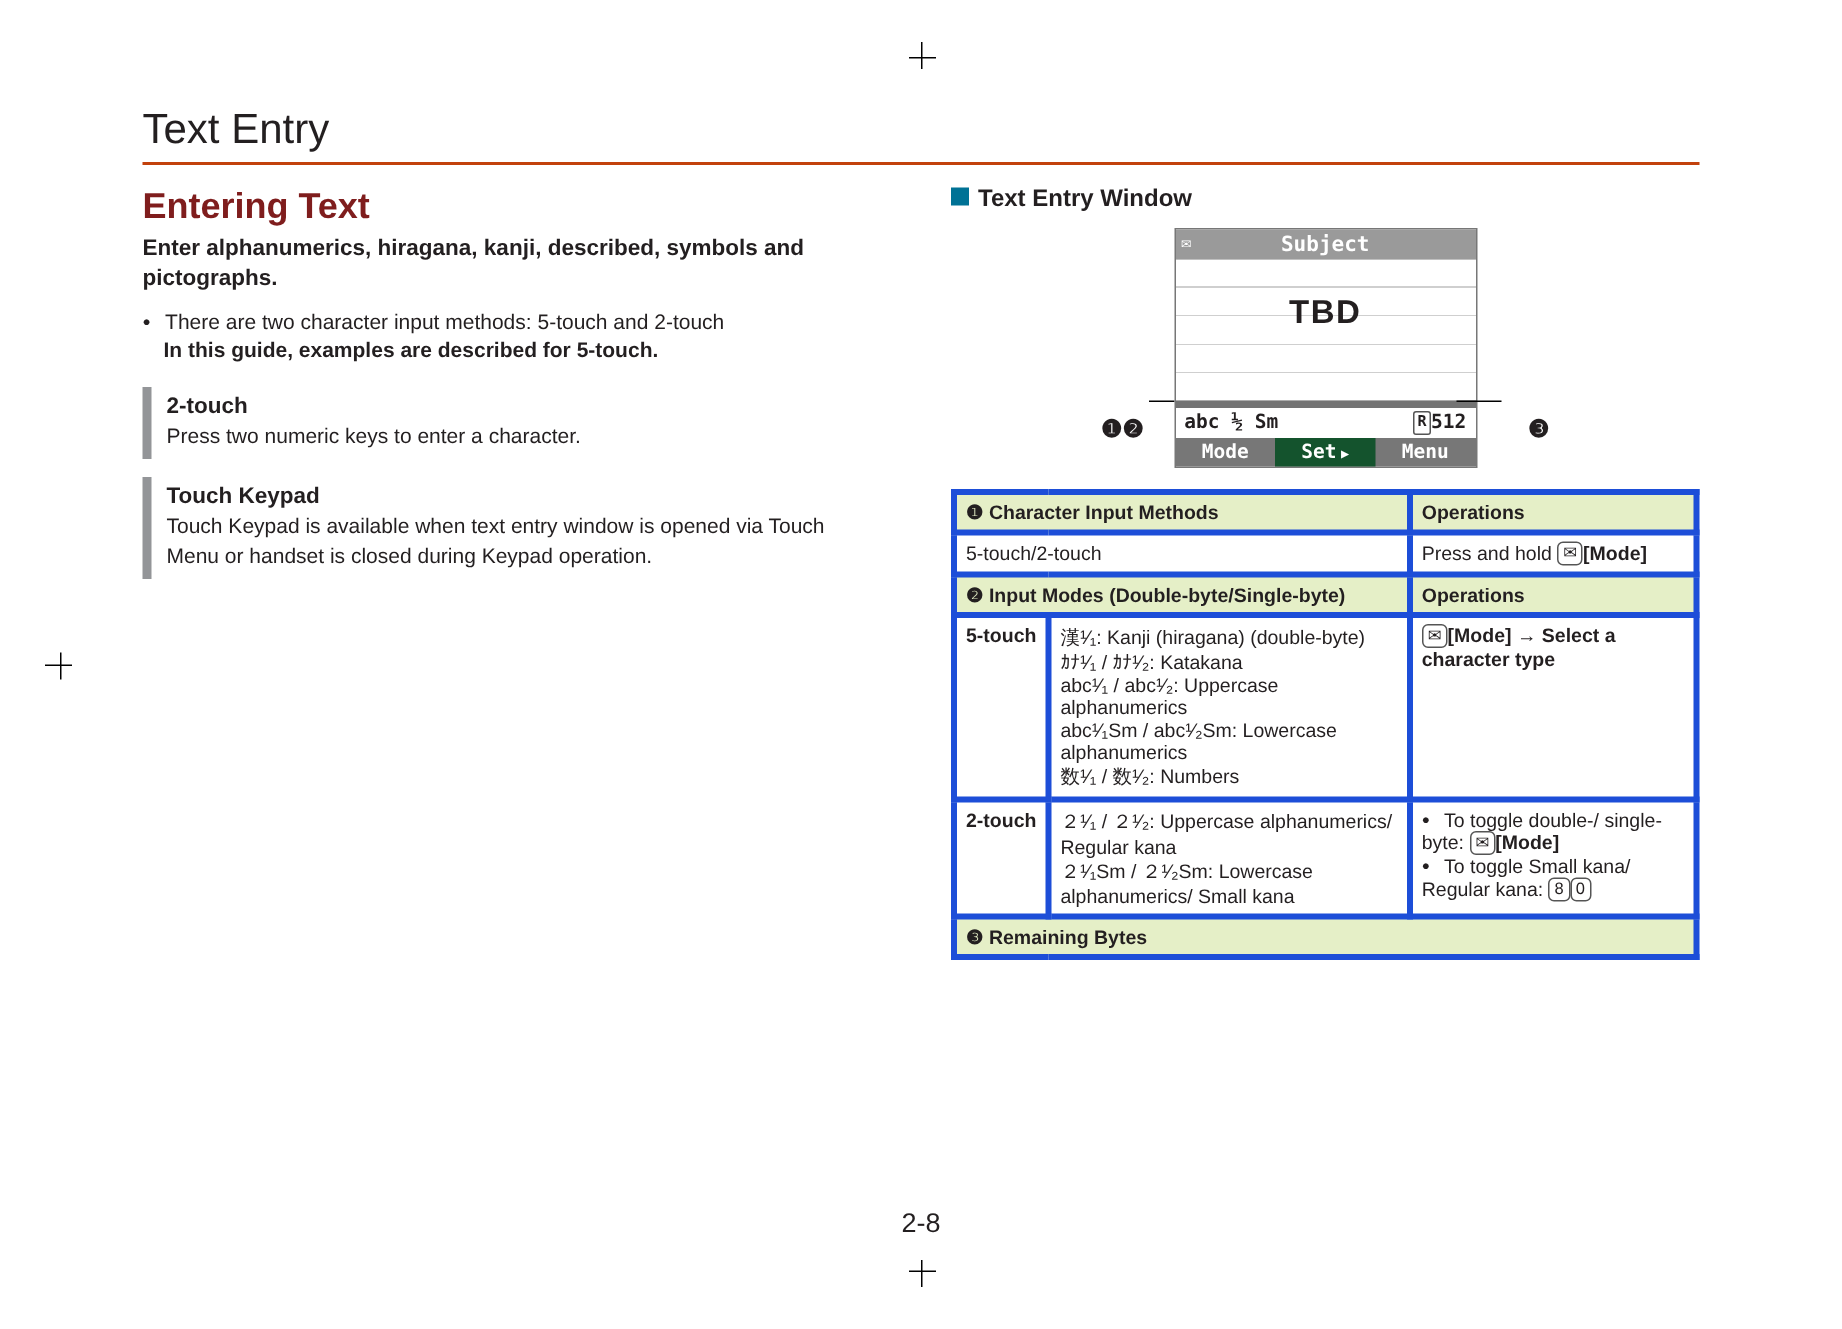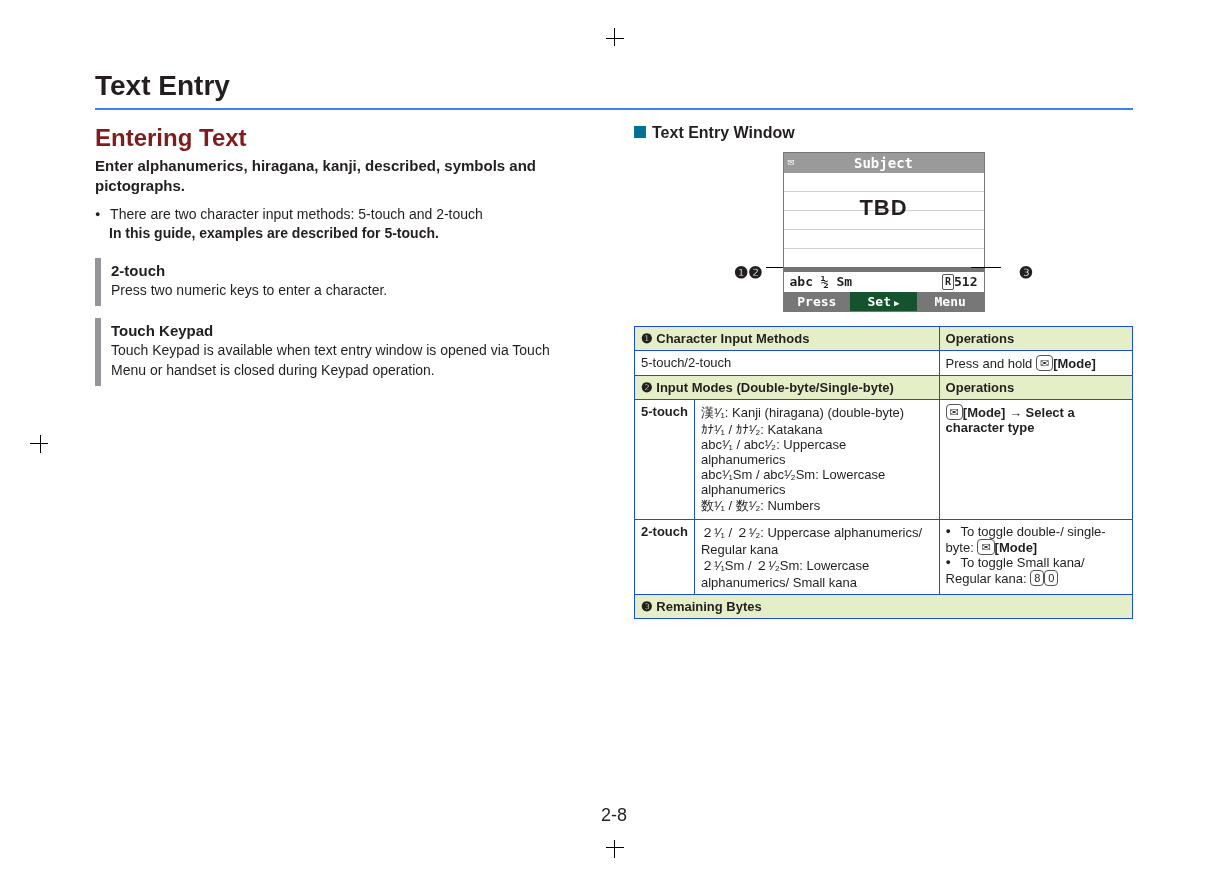--- a/index.html
+++ b/index.html
@@ -13,22 +13,22 @@
     color: #231f20;
   }
   .page {
     position: absolute;
     top: 70px;
     left: 95px;
     width: 1038px;
   }
   .page-title {
     font-size: 28px;
-    font-weight: 700;
-    border-bottom: 2px solid #3b82f6;
+    font-weight: 400;
+    border-bottom: 2px solid #c2410c;
     padding-bottom: 6px;
     margin: 0 0 14px 0;
   }
   .columns {
     display: flex;
     gap: 40px;
   }
   .col {
     flex: 1 1 50%;
     min-width: 0;
@@ -166,41 +166,41 @@
   }
   .phone .softkeys .mid::after {
     content: "▶";
     font-size: 9px;
     margin-left: 3px;
   }
   .callout {
     position: absolute;
     font-size: 16px;
     font-weight: 700;
-    top: 111px;
+    top: 124px;
   }
   .callout.left { left: 100px; }
   .callout.right { right: 100px; }
   .callout-line {
     position: absolute;
     height: 1px;
     background: #000;
     top: 115px;
   }
   .callout-line.left { left: 132px; width: 30px; }
   .callout-line.right { right: 132px; width: 30px; }
 
   
   table.modes {
     border-collapse: collapse;
     width: 100%;
     font-size: 13px;
   }
   table.modes th, table.modes td {
-    border: 1px solid #1d4ed8;
+    border: 4px solid #1d4ed8;
     padding: 4px 6px;
     vertical-align: top;
     text-align: left;
   }
   table.modes th {
     background: #e5efc7;
     font-weight: 700;
   }
   table.modes .rowlabel {
     font-weight: 700;
@@ -286,21 +286,21 @@
           <div class="titlebar">
             <span class="mailicon">✉</span>
             <span>Subject</span>
           </div>
           <div class="canvas">TBD</div>
           <div class="statusbar">
             <span>abc ½ Sm</span>
             <span><span class="keycap" style="padding:0 2px;font-size:10px;border-radius:2px;">R</span><span>512</span></span>
           </div>
           <div class="softkeys">
-            <div>Press</div>
+            <div>Mode</div>
             <div class="mid">Set</div>
             <div>Menu</div>
           </div>
         </div>
 
         <span class="callout-line right"></span>
         <span class="callout right">❸</span>
       </div>
 
       <table class="modes">

